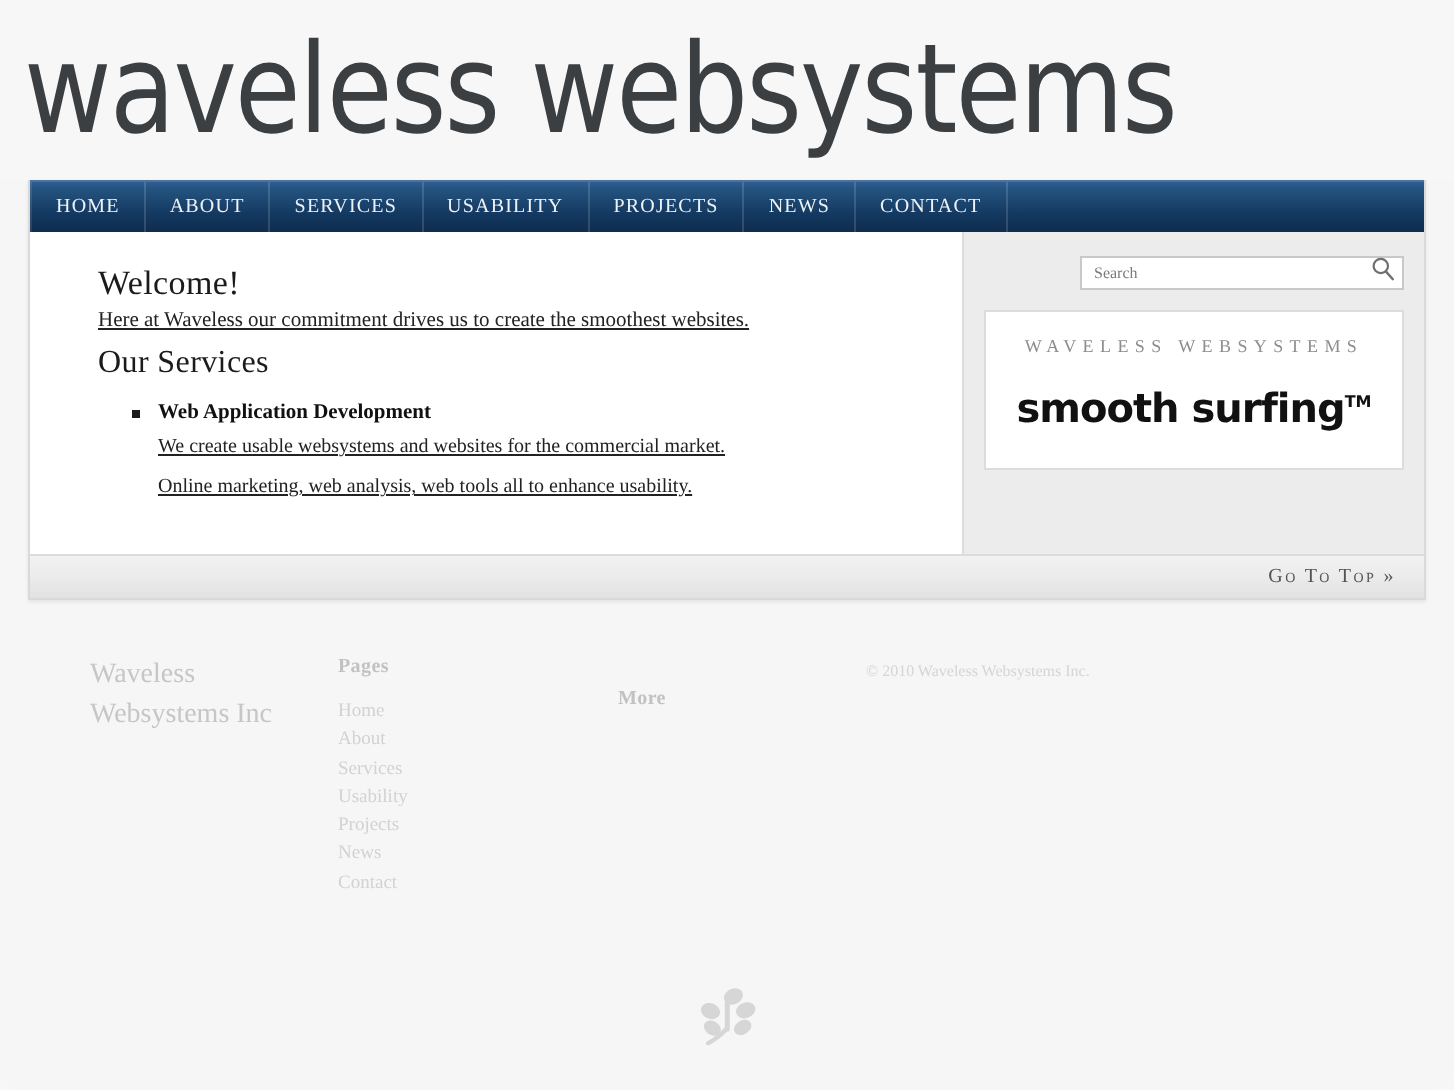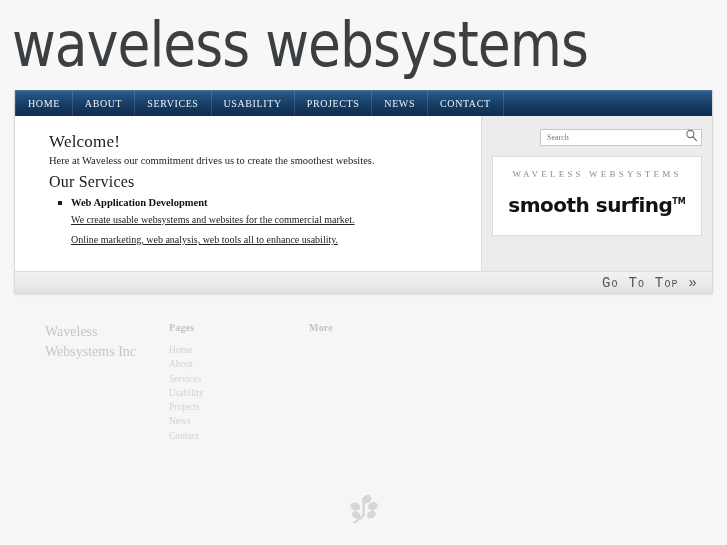--- a/index.html
+++ b/index.html
@@ -102,30 +102,31 @@
     font-weight: 400;
     color: #1b1b1b;
     font-family: "Liberation Serif", "DejaVu Serif", serif;
     letter-spacing: .2px;
   }
   .content p.intro {
     margin: 0 0 4px 0;
     font-size: 10.5px;
     color: #222;
     line-height: 14px;
+    text-decoration: underline;
   }
   .content h2 {
     margin: 5px 0 4px 0;
     font-size: 16px;
     font-weight: 400;
     color: #1b1b1b;
     letter-spacing: .2px;
   }
   ul.services {
-    margin: 0;
+    margin: 8px;
     padding-left: 22px;
     list-style: none;
   }
   ul.services > li { margin: 0 0 2px 0; }
   .svc-title {
     font-size: 10.5px;
     font-weight: bold;
     color: #111;
     position: relative;
     display: block;
@@ -220,22 +221,22 @@
     height: 22px;
     background: linear-gradient(to bottom, #f2f2f2 0%, #ebebeb 50%, #e2e2e2 100%);
     border-top: 1px solid #dcdcdc;
     display: flex;
     align-items: center;
     justify-content: flex-end;
     padding-right: 14px;
     box-sizing: border-box;
   }
   .gototop {
-    font-family: Liberation Mono, monospace;
-    font-size: 14px;
+    font-family: Liberation Serif, serif;
+    font-size: 10px;
     font-variant: small-caps;
     letter-spacing: 1.2px;
     color: #555;
     cursor: pointer;
   }
 
   
   .footer {
     margin-top: 28px;
     padding: 0 14px;
@@ -246,21 +247,21 @@
   .foot-brand {
     width: 155px;
     padding-left: 31px;
     box-sizing: border-box;
     font-size: 14px;
     line-height: 20px;
     color: #c6c6c6;
     font-family: "Liberation Serif", "DejaVu Serif", serif;
   }
   .foot-col { width: 140px; box-sizing: border-box; }
-  .foot-col.more { width: 124px; }
+  .foot-col.more { width: 124px; margin-top: 16px; }
   .foot-h {
     font-size: 10px;
     font-weight: bold;
     color: #c2c2c2;
     margin-bottom: 10px;
     font-family: "Liberation Serif", "DejaVu Serif", serif;
     letter-spacing: .2px;
   }
   .foot-link {
     display: block;
@@ -360,20 +361,21 @@
         <span class="foot-link">About</span>
         <span class="foot-link">Services</span>
         <span class="foot-link">Usability</span>
         <span class="foot-link">Projects</span>
         <span class="foot-link">News</span>
         <span class="foot-link">Contact</span>
       </div>
     <div class="foot-col more" id="fcol2">
         <div class="foot-h">More</div>
       </div>
+    <div class="foot-copy">© 2010 Waveless Websystems Inc.</div>
   </div>
 
   <div class="leafmark">
     <span>
       <svg width="30" height="34" viewBox="0 0 30 34">
         <g fill="#d6d6d6">
           <path d="M15.2 3.2c2.4-1.6 5.2-1.4 6.6 .3 1.3 1.7 .6 4.3-1.6 5.8-2.3 1.6-5.2 1.4-6.5-.3-1.4-1.7-.7-4.3 1.5-5.8z"></path>
           <path d="M22.6 9.5c2.6-1 5.2 0 5.9 2 .7 2-.8 4.3-3.4 5.3-2.6 1-5.2 0-5.9-2-.7-2 .8-4.3 3.4-5.3z"></path>
           <path d="M7.3 9.8c-2.6-.9-5.1 .2-5.7 2.3-.6 2.1 1 4.3 3.6 5.2 2.6 .9 5.1-.2 5.7-2.3 .6-2.1-1-4.3-3.6-5.2z"></path>
           <path d="M20.8 18.6c2.2-1.3 4.7-.9 5.6 .9 .9 1.8-.3 4-2.5 5.3-2.2 1.3-4.7 .9-5.6-.9-.9-1.8 .3-4 2.5-5.3z"></path>

